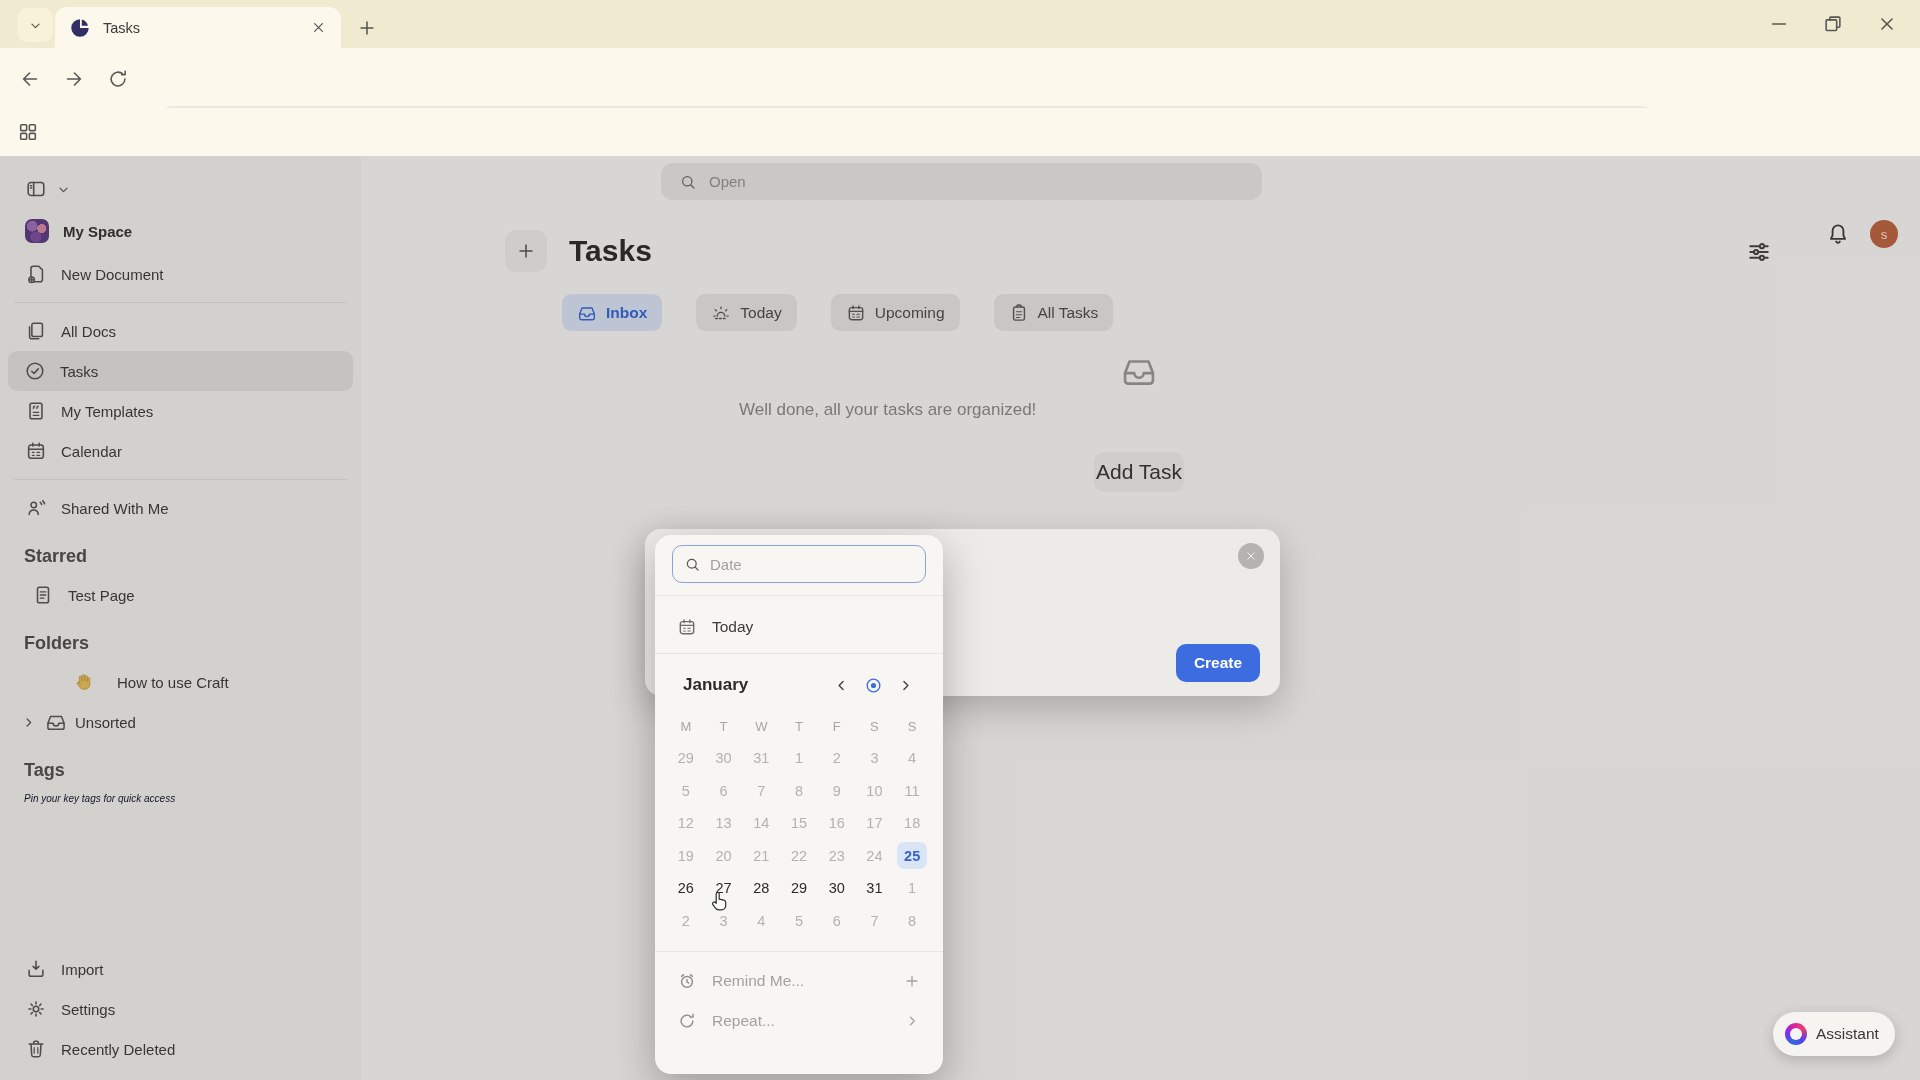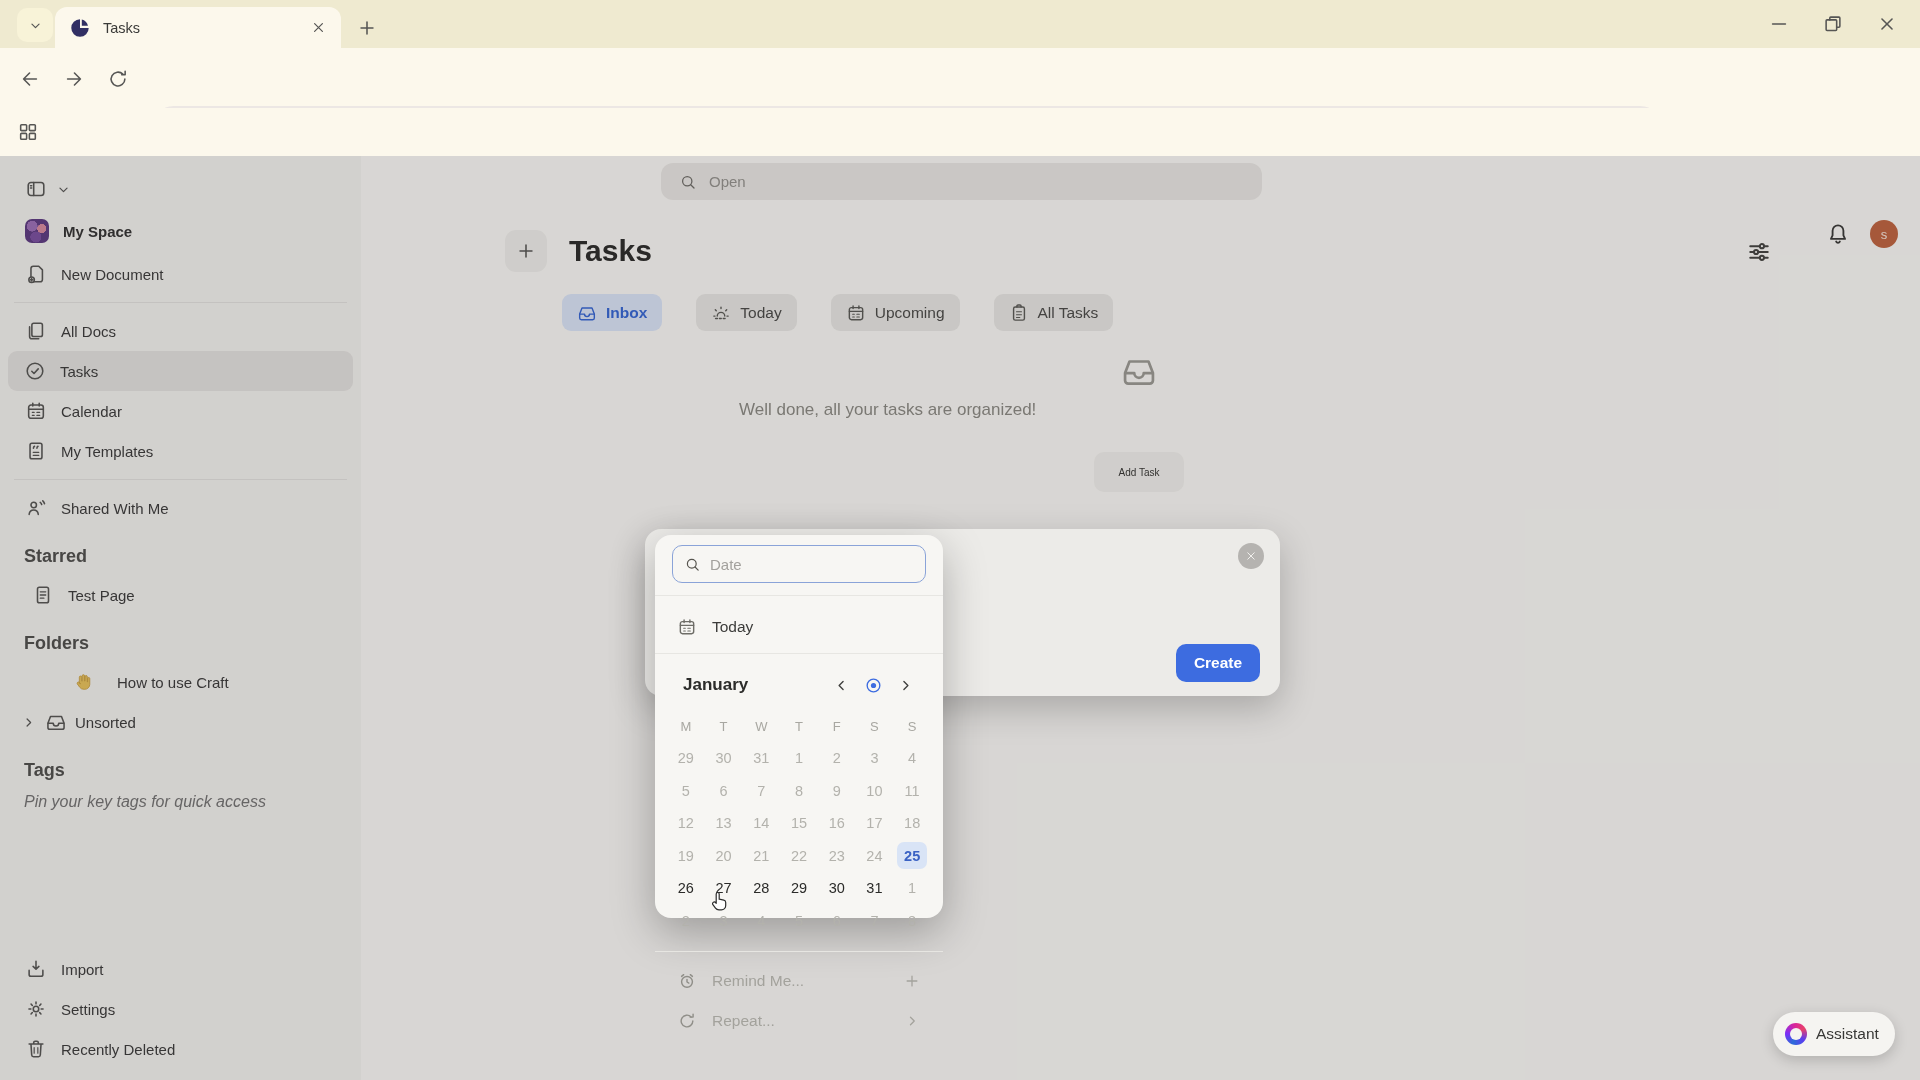--- a/index.html
+++ b/index.html
@@ -37,21 +37,21 @@
                  radial-gradient(circle at 45% 75%, #7a4fa0 0 24%, transparent 25%),
                  #5d3b82; }
   .icn { width:22px; height:22px; display:inline-flex; flex:none; color:#565654; }
   .icn svg { width:100%; height:100%; }
   .icn.sm { width:17px; height:17px; }
   .slabel { font-size:15px; color:#3b3b3b; white-space:nowrap; }
   .slabel.strong { font-weight:600; color:#333; }
   .srow.active { background:#e4e3e0; border-radius:9px; margin:0 8px; padding-left:16px; }
   .sdivider { height:1px; background:#e3e2df; margin:8px 14px; flex:none; }
   .shead { font-size:18px; font-weight:700; color:#4f4f4d; padding:18px 0 8px 24px; flex:none; }
-  .shint { font-size:16px; font-style:italic; color:#737373; padding:4px 0 0 24px; flex:none; }
+  .shint { font-size:10px; font-style:italic; color:#0f172a; padding:4px 0 0 24px; flex:none; }
   .sspacer { flex:1; }
   .sfooter { padding-bottom:11px; }
   .srow.sub { padding-left:32px; }
   .srow.folder { padding-left:72px;gap:23px; }
   .srow.folder-chev { padding-left:20px; gap:8px; }
   .badge-dot { position:absolute; width:8px; height:8px; border-radius:50%; background:#2f7de1; margin-left:14px; margin-top:-16px; }
   .wave-icn { width:22px; height:22px; flex:none; }
 
   .main { position:absolute; left:361px; top:0; width:1559px; height:100%; }
   .open-search { position:absolute; left:300px; top:7px; width:601px; height:37px; border-radius:12px; background:#eae8e5; display:flex; align-items:center; padding:0 18px; gap:12px; color:#84827e; }
@@ -64,32 +64,32 @@
   .filter-btn { position:absolute; left:1384px; top:82px; width:28px; height:28px; color:#434341; }
   .tabsrow { position:absolute; left:153px; top:138px; display:flex; gap:34px;margin-left:48px; }
   .tabpill { height:37px; border-radius:9px; background:#e9e8e5; display:flex; align-items:center; padding:0 15px; gap:9px; }
   .tabpill .icn { width:20px; height:20px; color:#5a5a56; }
   .tabpill .tlabel { font-size:15.5px; font-weight:500; color:#4a4a48; }
   .tabpill.active { background:#dbe5f8; }
   .tabpill.active .icn { color:#3566d4; }
   .tabpill.active .tlabel { color:#3566d4; font-weight:600; }
   .empty-icn { position:absolute; left:759px; top:196px; width:38px; height:38px; color:#9b9a94; }
   .empty-msg { position:absolute; left:378px; top:244px; width:800px; text-align:left; font-size:17px; color:#8b8a84; }
-  .addtask-btn { position:absolute; left:733px; top:296px; width:90px; height:40px; border-radius:10px; background:#f1f0ed; font-size:10px; color:#353533; display:flex; align-items:center; justify-content:center; }
+  .addtask-btn { position:absolute; left:733px; top:296px; width:90px; height:40px; border-radius:10px; background:#f1f0ed; font-size:21px; color:#353533; display:flex; align-items:center; justify-content:center; }
 
   .overlay { position:absolute; top:156px; left:0; width:1920px; height:924px; background:rgba(35,32,28,0.16); z-index:50; }
 
   
   .task-modal { position:absolute; left:645px; top:529px; width:635px; height:167px; background:#ecebe8; border-radius:16px; box-shadow:0 12px 36px rgba(0,0,0,0.22); z-index:60; }
   .modal-close { position:absolute; right:16px; top:14px; width:26px; height:26px; border-radius:50%; background:#b5b3b0; color:#f2f1ee; display:flex; align-items:center; justify-content:center; border:none; }
   .modal-close .icn { width:14px; height:14px; color:#f2f1ee; }
   .create-btn { position:absolute; right:20px; bottom:14px; width:84px; height:38px; border-radius:10px; background:var(--accent,#3d6ce0); color:#fff; font-size:15.5px; font-weight:600; display:flex; align-items:center; justify-content:center; border:none; font-family:inherit; }
 
   
-  .popover { position:absolute; left:655px; top:535px; width:288px; height:383px; background:#f7f6f3; border-radius:16px; box-shadow:0 14px 44px rgba(0,0,0,0.28); z-index:70; }
+  .popover { position:absolute; left:655px; top:535px; width:288px; height:539px; background:#f7f6f3; border-radius:16px; box-shadow:0 14px 44px rgba(0,0,0,0.28); z-index:70; }
   .dp-search { position:absolute; left:17px; top:10px; width:254px; height:38px; border:1.6px solid #8aa3d8; border-radius:10px; display:flex; align-items:center; padding:0 11px; gap:9px; background:transparent; }
   .dp-search .icn { width:17px; height:17px; color:#57554f; }
   .dp-search input { border:none; outline:none; background:transparent; font-size:15px; color:#3a3a38; width:100%; font-family:inherit; }
   .dp-search input::placeholder { color:#a3a19d; }
   .dp-div { position:absolute; left:0; width:100%; height:1px; background:#e7e6e2; }
   .dp-row { position:absolute; left:0; width:100%; height:44px; display:flex; align-items:center; padding:0 22px; gap:15px; }
   .dp-row .icn { width:20px; height:20px; color:#8f8e88; }
   .dp-row .dlabel { font-size:15.5px; color:#3c3c3a; flex:1; }
   .dp-row .dlabel.muted { color:#a3a29c; }
   .dp-row .trail { width:18px; height:18px; color:#a3a29c; }
@@ -298,36 +298,36 @@
               <svg viewBox="0 0 24 24" fill="none" stroke="currentColor" stroke-width="1.7" stroke-linecap="round" stroke-linejoin="round">
                 <circle cx="12" cy="12" r="8.5"></circle>
                 <path d="M8.5 12.3l2.4 2.4 4.6-5"></path>
               </svg>
             </span>
             <span class="slabel">Tasks</span>
           </div>
           <div class="srow">
             <span class="icn">
               <svg viewBox="0 0 24 24" fill="none" stroke="currentColor" stroke-width="1.7" stroke-linecap="round" stroke-linejoin="round">
+                <rect x="5.5" y="3.5" width="13" height="17" rx="2"></rect>
+                <path d="M9.2 9c0-1.1.4-1.8 1.2-2.2M13 9c0-1.1.4-1.8 1.2-2.2"></path>
+                <path d="M9 13.5h6M9 16.8h6" stroke-width="1.3"></path>
+              </svg>
+            </span>
+            <span class="slabel">My Templates</span>
+          </div>
+          <div class="srow">
+            <span class="icn">
+              <svg viewBox="0 0 24 24" fill="none" stroke="currentColor" stroke-width="1.7" stroke-linecap="round" stroke-linejoin="round">
                 <rect x="4" y="5.5" width="16" height="14.5" rx="2.5"></rect>
                 <path d="M4 10h16M8.5 3.5v3M15.5 3.5v3"></path>
                 <path d="M8 13.5h2M13 13.5h3M8 16.8h2M13 16.8h3" stroke-width="1.3"></path>
               </svg>
             </span>
             <span class="slabel">Calendar</span>
-          </div>
-          <div class="srow">
-            <span class="icn">
-              <svg viewBox="0 0 24 24" fill="none" stroke="currentColor" stroke-width="1.7" stroke-linecap="round" stroke-linejoin="round">
-                <rect x="5.5" y="3.5" width="13" height="17" rx="2"></rect>
-                <path d="M9.2 9c0-1.1.4-1.8 1.2-2.2M13 9c0-1.1.4-1.8 1.2-2.2"></path>
-                <path d="M9 13.5h6M9 16.8h6" stroke-width="1.3"></path>
-              </svg>
-            </span>
-            <span class="slabel">My Templates</span>
           </div>
         </nav>
       <div class="sdivider"></div>
       <nav id="nav2">
           <div class="srow">
             <span class="icn">
               <svg viewBox="0 0 24 24" fill="none" stroke="currentColor" stroke-width="1.7" stroke-linecap="round" stroke-linejoin="round">
                 <circle cx="9.5" cy="8.7" r="3"></circle>
                 <path d="M4.5 19c.4-3 2.4-4.8 5-4.8s4.6 1.8 5 4.8"></path>
                 <path d="M16.6 5.8a3.6 3.6 0 011.6 2.4M19.4 4.2a6.3 6.3 0 011.9 3.2"></path>

